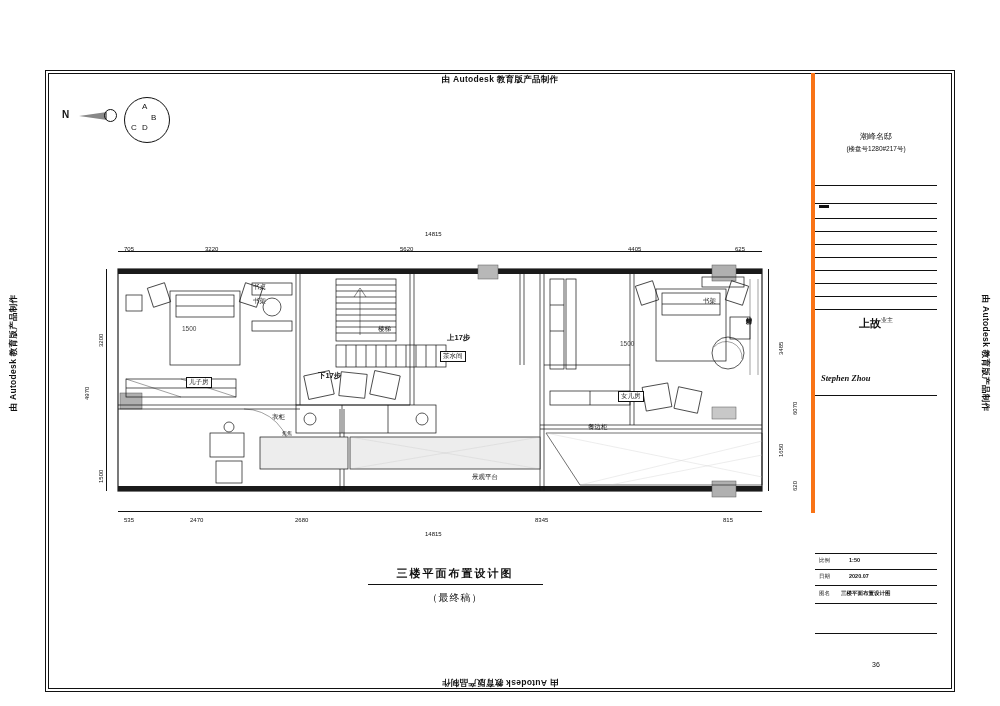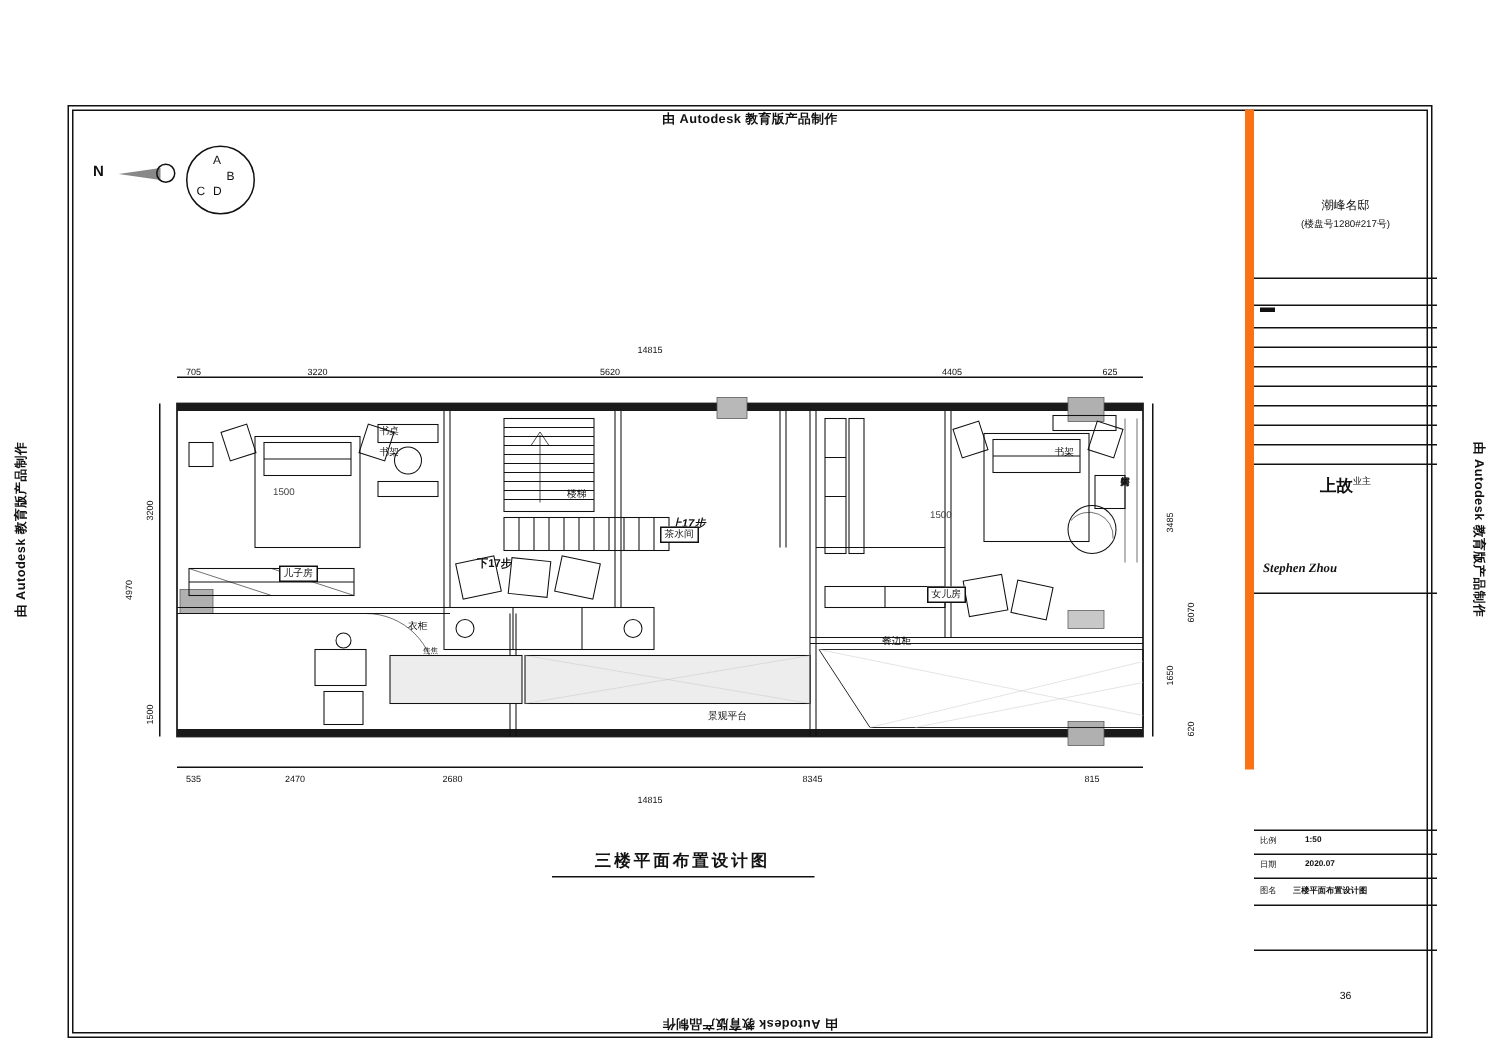--- a/index.html
+++ b/index.html
@@ -11,21 +11,21 @@
   .inner-frame{position:absolute;left:48px;top:73px;width:904px;height:616px;border:1px solid #111;box-sizing:border-box;}
 
   
   .wm{position:absolute;font-size:8.5px;font-weight:bold;color:#111;letter-spacing:.3px;white-space:nowrap;}
   .wm-top{left:50%;top:74px;transform:translateX(-50%);}
   .wm-bottom{left:50%;bottom:18px;transform:translateX(-50%) rotate(180deg);}
   .wm-left{left:-44px;top:50%;transform:translateY(-50%) rotate(-90deg);}
   .wm-right{right:-44px;top:50%;transform:translateY(-50%) rotate(90deg);}
 
   
-  .titleblock{position:absolute;left:830px;top:73px;width:122px;height:440px;border-left:6px solid #f97316;box-sizing:border-box;}
+  .titleblock{position:absolute;left:811px;top:73px;width:122px;height:440px;border-left:4px solid #f97316;box-sizing:border-box;}
 
   .tb-title{position:absolute;left:0;top:58px;width:122px;text-align:center;font-size:8px;color:#111;}
   .tb-sub{position:absolute;left:0;top:72px;width:122px;text-align:center;font-size:6.5px;color:#111;}
   .hline{position:absolute;left:0;width:122px;height:1px;background:#111;}
 
   .tb-client-label{position:absolute;left:0;top:243px;width:122px;text-align:center;font-size:11px;font-weight:bold;color:#111;}
   .tb-client-sup{font-size:6px;font-weight:normal;vertical-align:super;}
   .sig{position:absolute;left:0;top:262px;width:122px;text-align:center;font-size:22px;color:#111;font-family:"DejaVu Serif",serif;font-weight:bold;font-style:italic;letter-spacing:-2px;}
   .sig-en{position:absolute;left:6px;top:300px;width:110px;text-align:left;font-size:8.5px;font-style:italic;font-weight:bold;font-family:"Liberation Serif",serif;color:#111;}
 
@@ -280,33 +280,34 @@
 
     <div style="position:absolute;left:-4px;top:14px;width:1px;height:222px;background:#111;"></div>
     <div style="position:absolute;left:658px;top:14px;width:1px;height:222px;background:#111;"></div>
     <div style="position:absolute;left:8px;top:-4px;width:644px;height:1px;background:#111;"></div>
     <div style="position:absolute;left:8px;top:256px;width:644px;height:1px;background:#111;"></div>
   </div>
 
   <div class="rlabel" style="left:186px;top:377px;">儿子房</div>
   <div class="rlabel" style="left:618px;top:391px;">女儿房</div>
 
-  <div class="plabel-b" style="left:447px;top:344px;font-style:italic;">上17步</div>
+  <div class="plabel-b" style="left:447px;top:333px;">上17步</div>
   <div class="plabel-b" style="left:318px;top:371px;">下17步</div>
   <div class="plabel" style="left:253px;top:283px;">书桌</div>
   <div class="plabel" style="left:253px;top:297px;">书架</div>
   <div class="plabel" style="left:703px;top:297px;">书架</div>
   <div class="plabel" style="left:272px;top:413px;">衣柜</div>
   <div class="plabel" style="left:588px;top:423px;">餐边柜</div>
   <div class="plabel" style="left:378px;top:325px;">楼梯</div>
   <div class="plabel" style="left:440px;top:351px;border:1px solid #111;padding:0 2px;background:#fff;">茶水间</div>
   <div class="plabel" style="left:472px;top:473px;">景观平台</div>
   <div class="plabel" style="left:744px;top:312px;writing-mode:vertical-rl;">窗外封阀</div>
   <div class="plabel" style="left:182px;top:325px;color:#444;">1500</div>
   <div class="plabel" style="left:620px;top:340px;color:#444;">1500</div>
   <div class="plabel" style="left:282px;top:430px;font-size:5px;">焦焦</div>
 
   <div class="caption">
     <div class="c1">三楼平面布置设计图</div>
     <div class="cu"></div>
+    <div class="c2">（最终稿）</div>
   </div>
 
 </div>
 
 </body></html>

